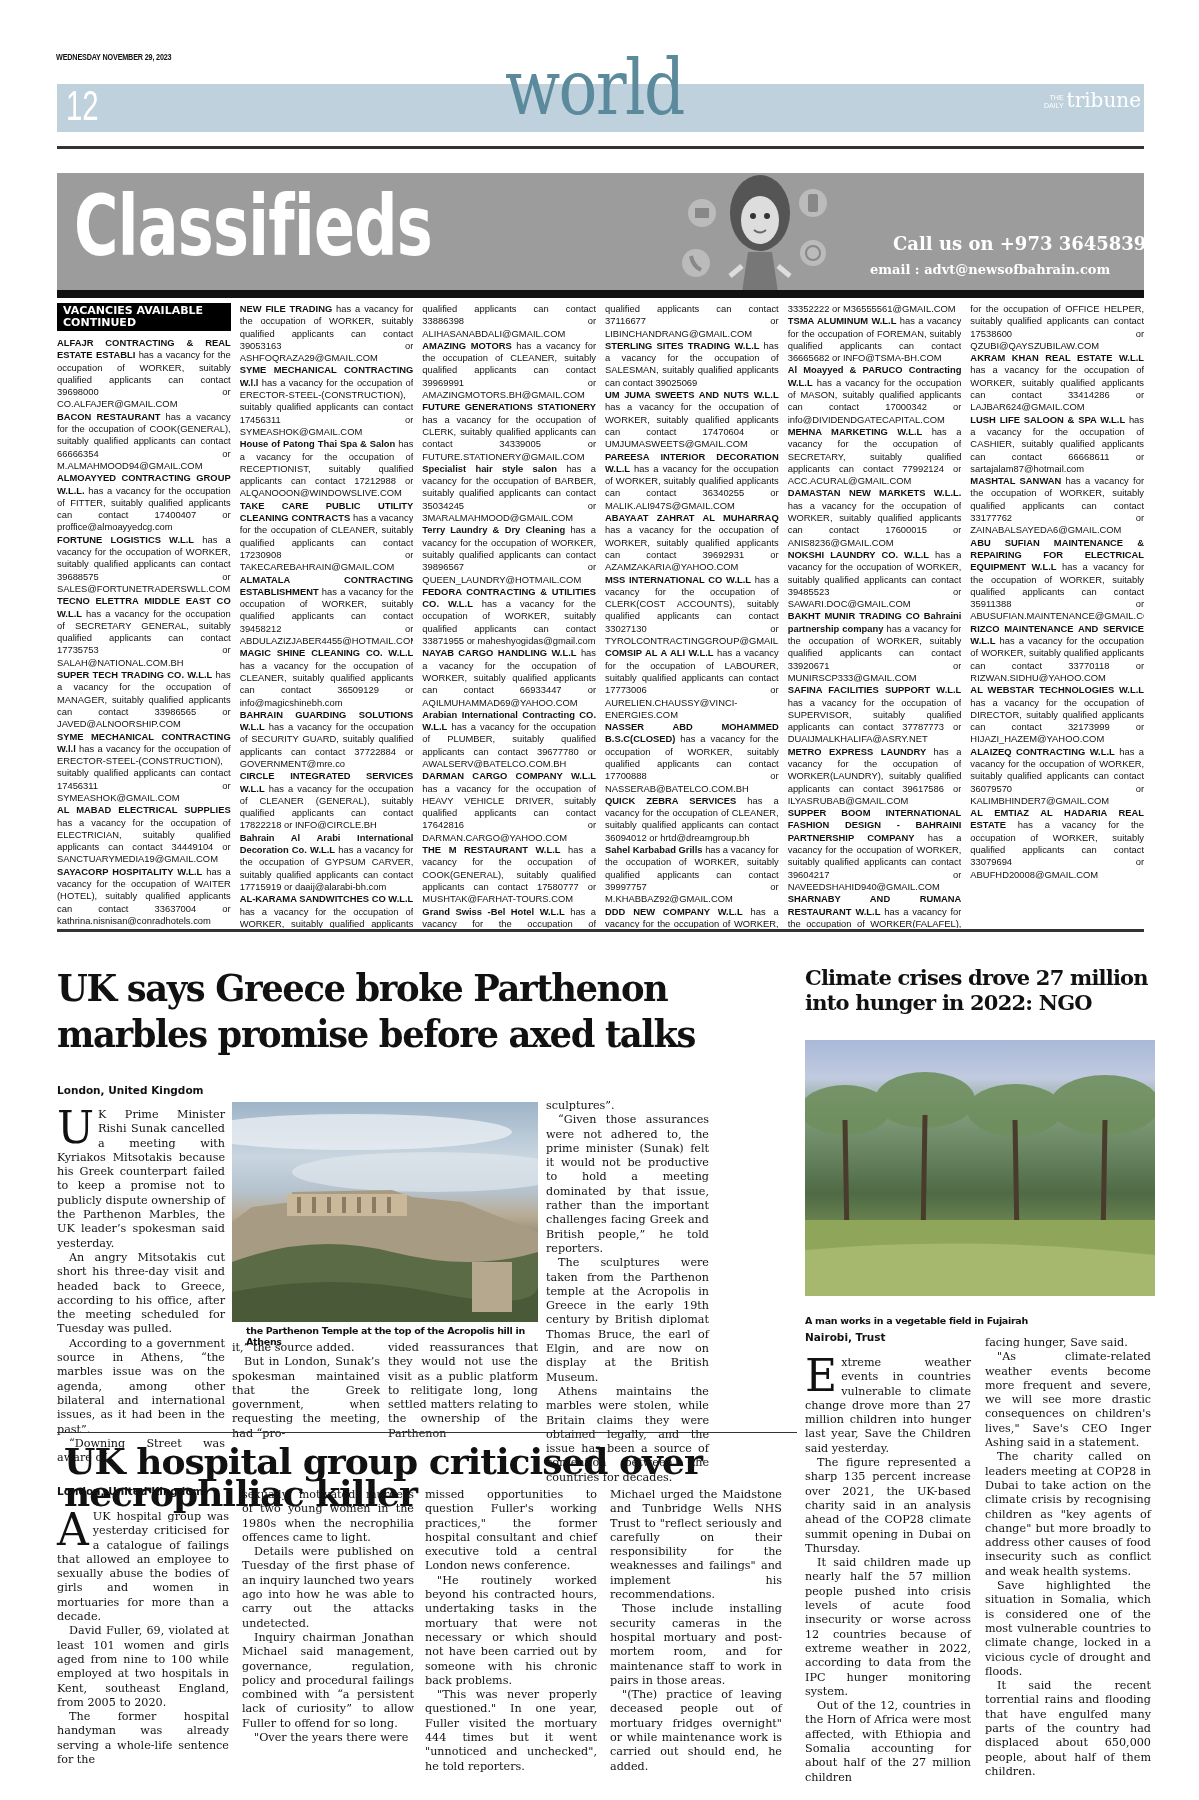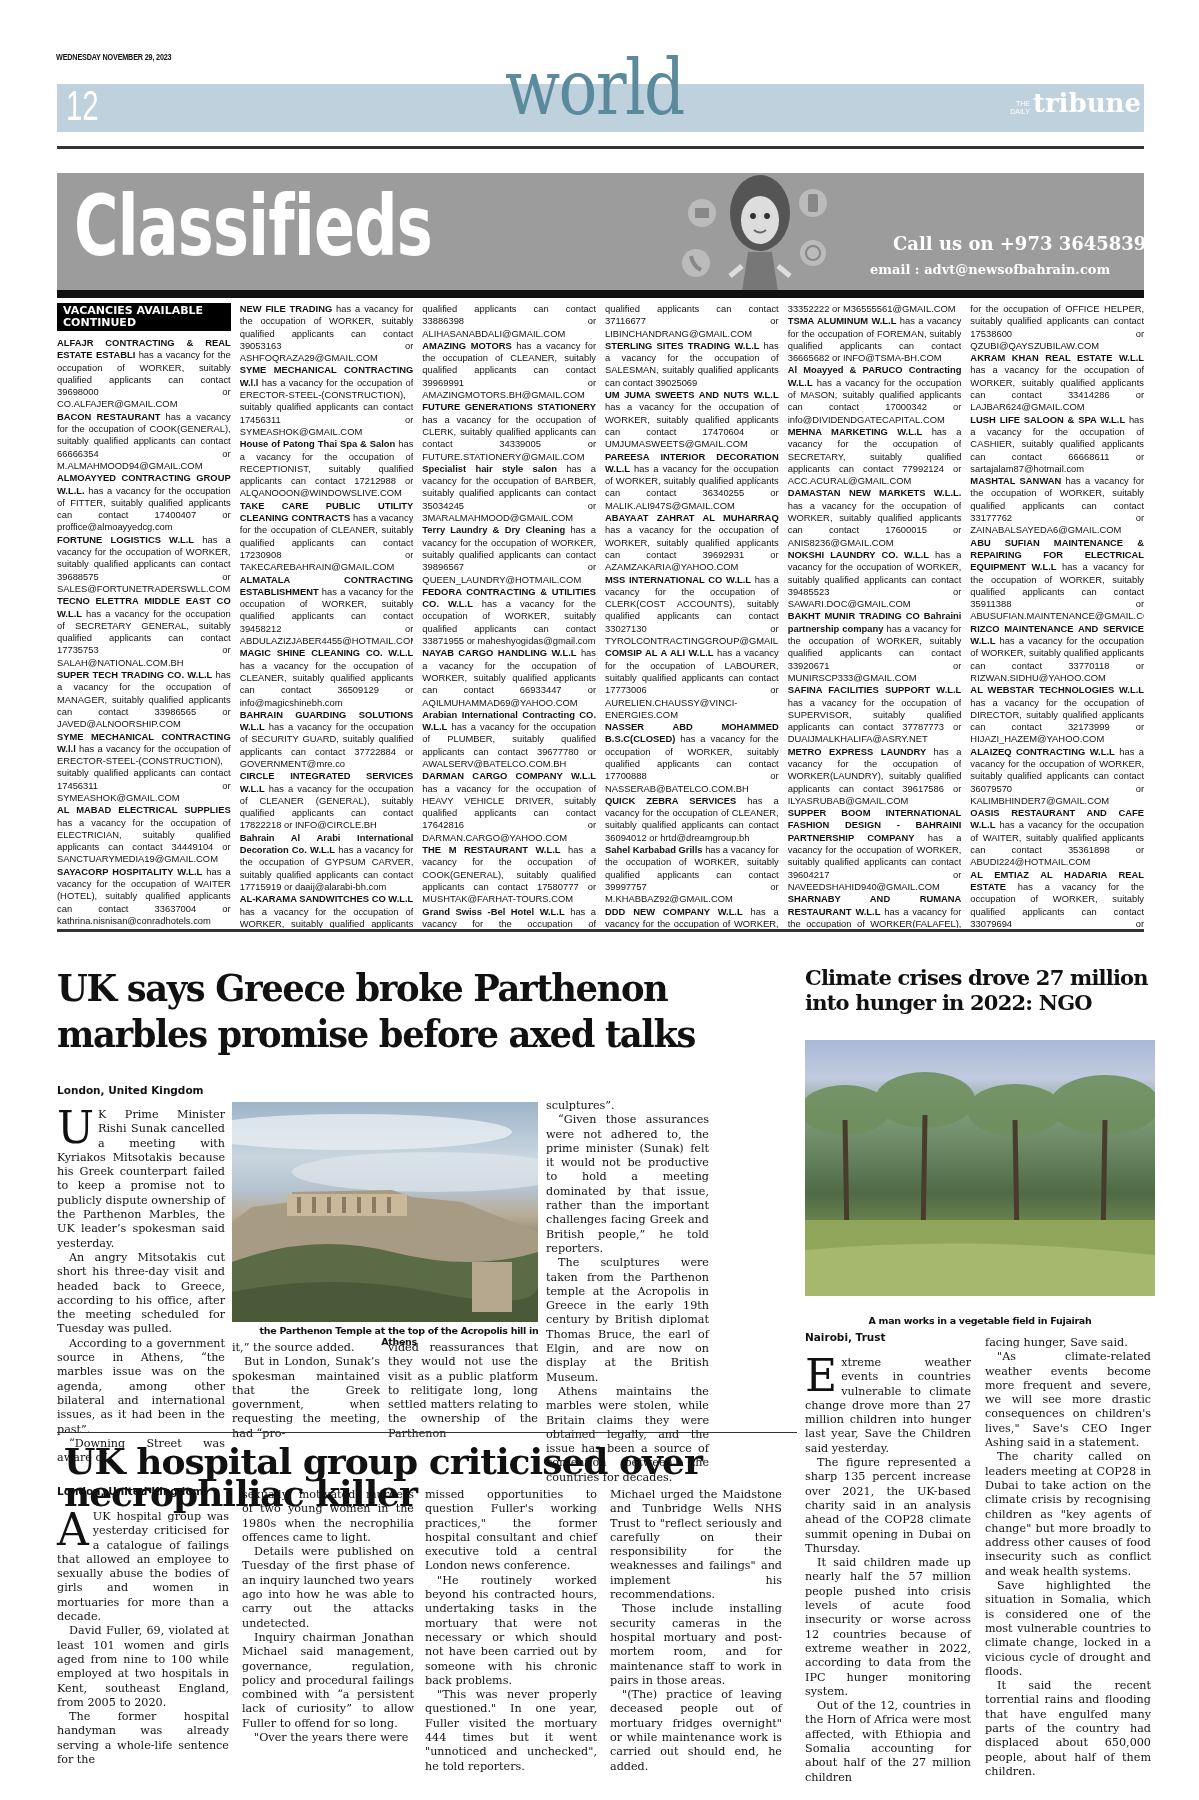--- a/index.html
+++ b/index.html
@@ -6,21 +6,21 @@
   body { width: 1199px; height: 1800px; background: #fff; position: relative; overflow: hidden; font-family: "DejaVu Serif", serif; color: #111; }
   .abs { position: absolute; }
 
   
   .dateline { left: 56px; top: 52px; font-family: "Liberation Sans", sans-serif; font-size: 8.5px; font-weight: bold; letter-spacing: -0.2px; transform: scaleX(0.85); transform-origin: left; }
   .mast-bar { left: 57px; top: 84px; width: 1087px; height: 48px; background: #bfd1dd; }
   .page-num { left: 66px; top: 82px; font-family: "Liberation Sans", sans-serif; font-size: 42px; color: #fff; font-weight: 200; transform: scaleX(0.7); transform-origin: left; }
   .section-title { left: 505px; top: 50px; font-family: "DejaVu Serif", serif; font-size: 76px; color: #5b8a9c; letter-spacing: -2px; font-weight: 300; line-height: 1; transform: scaleX(0.85); transform-origin: left; }
   .brand { right: 58px; top: 90px; color: #fff; display: flex; align-items: flex-end; gap: 3px; }
   .brand-small { font-family: "Liberation Sans", sans-serif; font-size: 7px; line-height: 8px; text-align: right; }
-  .brand-big { font-family: "DejaVu Serif", serif; font-weight: bold; font-size: 26px; line-height: 1; }
+  .brand-big { font-family: "DejaVu Serif", serif; font-weight: normal; font-size: 20px; line-height: 1; }
   .mast-rule { left: 57px; top: 146px; width: 1087px; height: 3px; background: #333; }
 
   
   .cls-banner { left: 57px; top: 173px; width: 1087px; height: 118px; background: #9c9c9c; }
   .cls-title { left: 74px; top: 180px; font-family: "DejaVu Sans", sans-serif; font-weight: bold; font-size: 84px; color: #fff; letter-spacing: -1px; transform: scaleX(0.72); transform-origin: left; line-height: 1.1; }
   .woman { left: 680px; top: 158px; width: 180px; height: 134px; }
   .call { left: 893px; top: 233px; font-family: "DejaVu Serif", serif; font-weight: bold; font-size: 18px; color: #fff; }
   .email { left: 870px; top: 262px; font-family: "DejaVu Serif", serif; font-weight: bold; font-size: 13px; color: #fff; }
   .cls-rule-top { left: 57px; top: 290px; width: 1087px; height: 8px; background: #111; }
 
@@ -35,21 +35,21 @@
   
   .headline { font-family: "DejaVu Serif", serif; font-weight: bold; color: #111; letter-spacing: -1.5px; }
   .h1 { left: 57px; top: 965px; width: 740px; font-size: 38px; line-height: 46px; transform: scaleX(0.93); transform-origin: left; }
   .h2 { left: 805px; top: 965px; width: 350px; font-size: 21px; line-height: 25px; letter-spacing: -0.8px; }
   .h3 { left: 64px; top: 1445px; width: 760px; font-size: 36px; line-height: 32px; letter-spacing: -1px; }
   .dateline-art { font-family: "DejaVu Sans", sans-serif; font-weight: bold; font-size: 10.5px; }
   .body-col { font-family: "DejaVu Serif", serif; font-size: 11.2px; line-height: 14.3px; text-align: justify; hyphens: auto; }
   .body-col p { text-indent: 12px; }
   .body-col p.first { text-indent: 0; }
   .dropcap { float: left; font-size: 44px; line-height: 36px; margin: 2px 4px 0 0; font-family: "DejaVu Serif", serif; }
-  .caption { font-family: "DejaVu Sans", sans-serif; font-weight: bold; font-size: 9.5px; letter-spacing: -0.3px; text-align: center; }
+  .caption { font-family: "DejaVu Sans", sans-serif; font-weight: bold; font-size: 9.5px; letter-spacing: -0.3px; }
 
   .photo1 { left: 232px; top: 1102px; width: 306px; height: 220px; background: linear-gradient(#9eb4c8 0%, #c9d6e0 25%, #b5c3cf 40%, #b8ab93 52%, #8e8774 62%, #5d6b4c 78%, #4e5c3d 100%); overflow: hidden; }
   .photo2 { left: 805px; top: 1040px; width: 350px; height: 256px; background: linear-gradient(#aab8d8 0%, #c1cbe0 15%, #7d9a78 30%, #4f6a45 60%, #8aa05c 85%, #a6b870 100%); overflow: hidden; }
   .section-rule { left: 57px; top: 1432px; width: 740px; height: 1px; background: #333; }
 </style>
 </head>
 <body>
 
 <div class="abs dateline">WEDNESDAY NOVEMBER 29, 2023</div>
 <div class="abs mast-bar"></div>
@@ -157,21 +157,20 @@
     </div>
   <div class="cls-col">
       <div class="ad"><span>for the occupation of OFFICE HELPER, suitably qualified applicants can contact 17538600 or QZUBI@QAYSZUBILAW.COM</span></div>
       <div class="ad"><b>AKRAM KHAN REAL ESTATE W.L.L</b><span> has a vacancy for the occupation of WORKER, suitably qualified applicants can contact 33414286 or LAJBAR624@GMAIL.COM</span></div>
       <div class="ad"><b>LUSH LIFE SALOON &amp; SPA W.L.L</b><span> has a vacancy for the occupation of CASHIER, suitably qualified applicants can contact 66668611 or sartajalam87@hotmail.com</span></div>
       <div class="ad"><b>MASHTAL SANWAN</b><span> has a vacancy for the occupation of WORKER, suitably qualified applicants can contact 33177762 or ZAINABALSAYEDA6@GMAIL.COM</span></div>
       <div class="ad"><b>ABU SUFIAN MAINTENANCE &amp; REPAIRING FOR ELECTRICAL EQUIPMENT W.L.L</b><span> has a vacancy for the occupation of WORKER, suitably qualified applicants can contact 35911388 or ABUSUFIAN.MAINTENANCE@GMAIL.COM</span></div>
       <div class="ad"><b>RIZCO MAINTENANCE AND SERVICE W.L.L</b><span> has a vacancy for the occupation of WORKER, suitably qualified applicants can contact 33770118 or RIZWAN.SIDHU@YAHOO.COM</span></div>
       <div class="ad"><b>AL WEBSTAR TECHNOLOGIES W.L.L</b><span> has a vacancy for the occupation of DIRECTOR, suitably qualified applicants can contact 32173999 or HIJAZI_HAZEM@YAHOO.COM</span></div>
       <div class="ad"><b>ALAIZEQ CONTRACTING W.L.L</b><span> has a vacancy for the occupation of WORKER, suitably qualified applicants can contact 36079570 or KALIMBHINDER7@GMAIL.COM</span></div>
-      <div class="ad"><b>OASIS RESTAURANT AND CAFE W.L.L</b><span> has a vacancy for the occupation of WAITER, suitably qualified applicants can contact 35361898 or ABUDI224@HOTMAIL.COM</span></div>
       <div class="ad"><b>AL EMTIAZ AL HADARIA REAL ESTATE</b><span> has a vacancy for the occupation of WORKER, suitably qualified applicants can contact 33079694 or ABUFHD20008@GMAIL.COM</span></div>
     </div>
 </div>
 <div class="abs cls-rule-bottom"></div>
 
 <div class="abs headline h1">UK says Greece broke Parthenon marbles promise before axed talks</div>
 <div class="abs dateline-art" style="left:57px; top:1084px;">London, United Kingdom</div>
 <div class="abs body-col" style="left:57px; top:1108px; width:168px;">
     <p class="first"><span class="dropcap">U</span><span>K Prime Minister Rishi Sunak cancelled a meeting with Kyriakos Mitsotakis because his Greek counterpart failed to keep a promise not to publicly dispute ownership of the Parthenon Marbles, the UK leader’s spokesman said yesterday.</span></p>
     <p><span>An angry Mitsotakis cut short his three-day visit and headed back to Greece, according to his office, after the meeting scheduled for Tuesday was pulled.</span></p>

